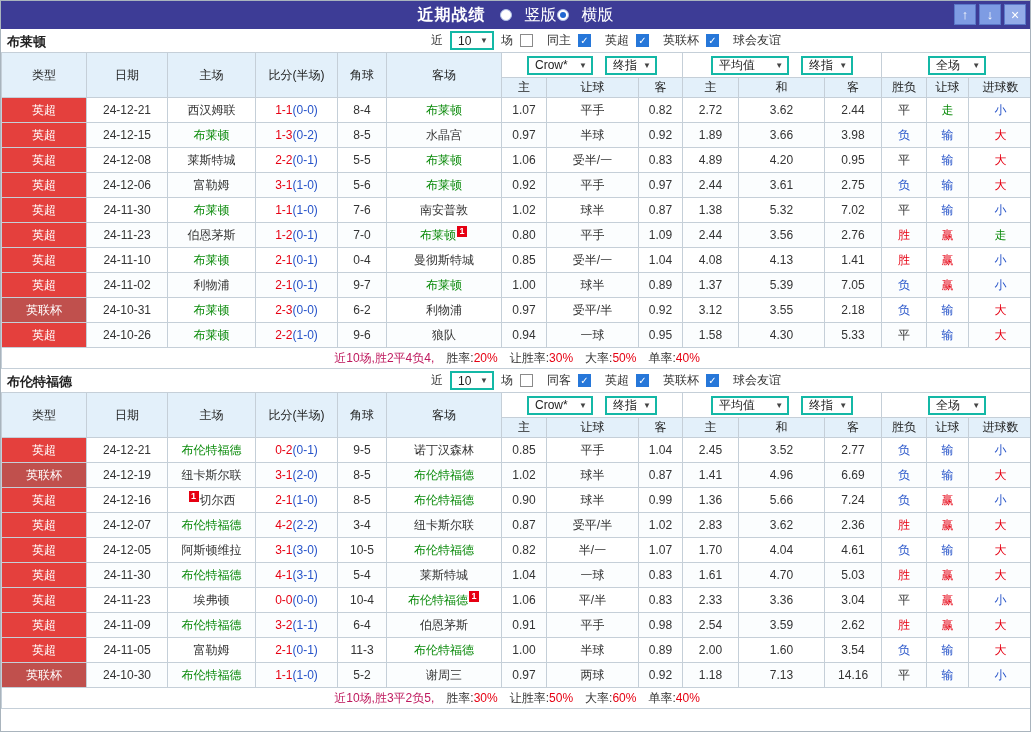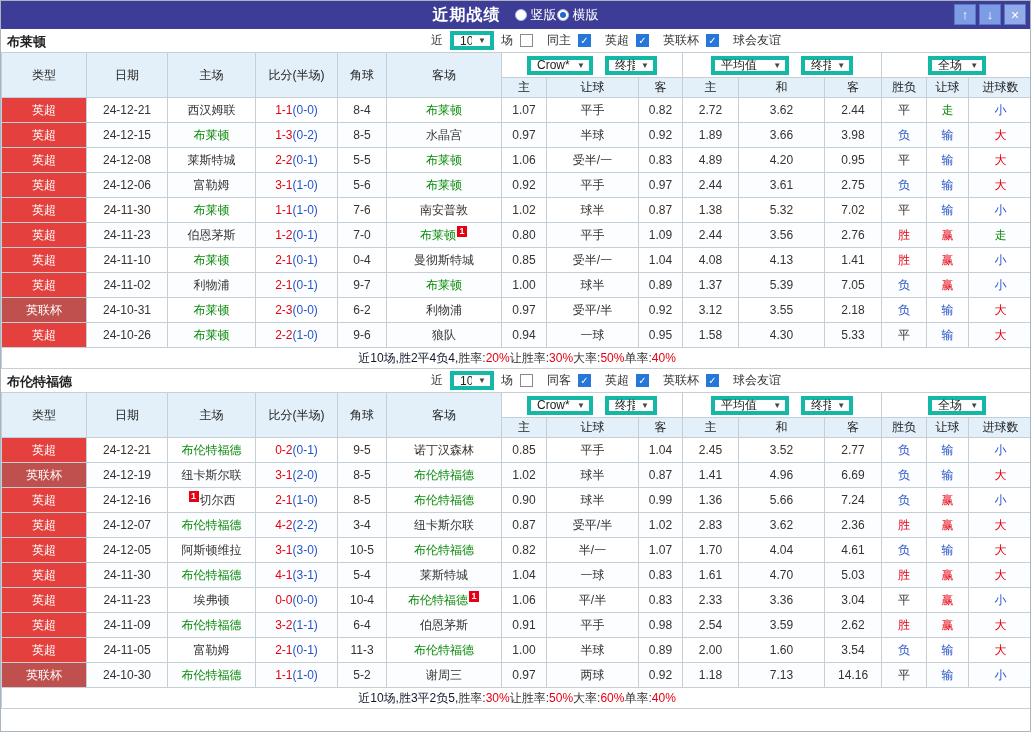--- a/index.html
+++ b/index.html
@@ -2,33 +2,33 @@
 <html style="--titlebar: #3D3C96; --header-bg: #E3F0FA; --epl: #E4403D; --cup: #C0504D; --red: #E60012; --blue: #2653C9; --green: #0A8A0A; --dark: #333333; --btn: #7E9CE3; --btn-close: #93ACE8;"><head>
 <meta charset="utf-8">
 <style>
   *{box-sizing:border-box}
   html,body{margin:0;padding:0;background:#e9e9e9;font-family:"Liberation Sans","DejaVu Sans",sans-serif;font-size:12px;color:#333}
   .page{width:1031px;height:732px;margin:0 auto;background:#fff;border:1px solid #a9b4bd;overflow:hidden}
   
   .titlebar{height:28px;background:var(--titlebar,#3D3C96);position:relative;display:flex;align-items:center;color:#fff}
   .titlebar-center{flex:1;display:flex;justify-content:center;align-items:center;gap:14px}
   .title{font-weight:bold;font-size:16px;letter-spacing:1px}
-  .radio-opt{display:inline-flex;align-items:center;gap:4px;cursor:pointer;font-size:13px}
+  .radio-opt{display:inline-flex;align-items:center;gap:13px;cursor:pointer;font-size:16px}
   .radio{width:12px;height:12px;border-radius:50%;background:#fff;border:1px solid #aebee8;display:inline-block;position:relative}
   .radio.checked::after{content:"";position:absolute;left:2px;top:2px;width:6px;height:6px;border-radius:50%;background:#1F66D1}
   .titlebar-btns{position:absolute;right:4px;top:3px;display:flex;gap:3px}
   .tb-btn{width:22px;height:21px;border:1px solid #5a78c9;background:var(--btn,#7E9CE3);color:#fff;font-size:13px;line-height:18px;text-align:center;padding:0;cursor:pointer;font-family:inherit}
   .tb-close{background:var(--btn-close,#93ACE8);font-size:14px}
   
   .section-head{position:relative;height:23px;background:#fff}
   .team-name{position:absolute;left:6px;top:4px;font-weight:bold;font-size:13px;color:#222}
   .filters{position:absolute;left:430px;top:1px;display:flex;align-items:center;gap:7px;height:21px}
   .ftxt{color:#333}
   
-  .sel{display:inline-flex;align-items:center;border:4px solid #14b8a6;background:#fff;height:19px;padding:0 4px 0 6px;color:#222;cursor:pointer;white-space:nowrap}
+  .sel{display:inline-flex;align-items:center;border:2px solid #14b8a6;background:#fff;height:19px;padding:0 4px 0 6px;color:#222;cursor:pointer;white-space:nowrap}
   .sel-label{flex:1;text-align:left;overflow:hidden}
   .sel .arrow{font-size:8px;color:#444;padding-left:6px}
   
   .cb{display:inline-flex;align-items:center;gap:14px;cursor:pointer}
   .cb .box{width:13px;height:13px;border:1px solid #8a8a8a;background:#fff;display:inline-flex;align-items:center;justify-content:center;font-size:10px;line-height:11px;color:#fff}
   .cb.checked .box{background:#2677d9;border-color:#2677d9}
   
   table.grid{border-collapse:collapse;table-layout:fixed;width:1029px}
   .grid th,.grid td{border:1px solid #c5cfd8;text-align:center;padding:0;font-weight:normal;overflow:hidden;white-space:nowrap;vertical-align:middle}
   .grid thead th{background:var(--header-bg,#E3F0FA);color:#222;font-size:12px}
@@ -44,22 +44,22 @@
   .t-focus{color:var(--green,#0A8A0A)}
   .t-norm{color:#333}
   .ft{color:var(--red,#E60012)}
   .ht{color:var(--blue,#2653C9)}
   .c-red{color:var(--red,#E60012)}
   .c-blue{color:var(--blue,#2653C9)}
   .c-green{color:var(--green,#0A8A0A)}
   .c-dark{color:var(--dark,#333333)}
   .badge{display:inline-block;background:var(--red,#E60012);color:#fff;font-size:9px;line-height:11px;min-width:10px;height:11px;vertical-align:super;margin:0 1px;font-weight:bold;text-align:center}
   td.summary{height:21px;background:#fff !important;font-size:12px}
-  .sum-prefix{color:#0f172a}
-  .sum-label{color:#333;}
+  .sum-prefix{color:#be185d}
+  .sum-label{color:#333;margin-left:12px}
   .sum-val{color:var(--red,#E60012)}
 </style>
 </head>
 <body>
 
 <div class="page">
   <div class="titlebar">
     <div class="titlebar-center">
       <span class="title">近期战绩</span>
       <span id="layout-options"><span class="radio-opt">

